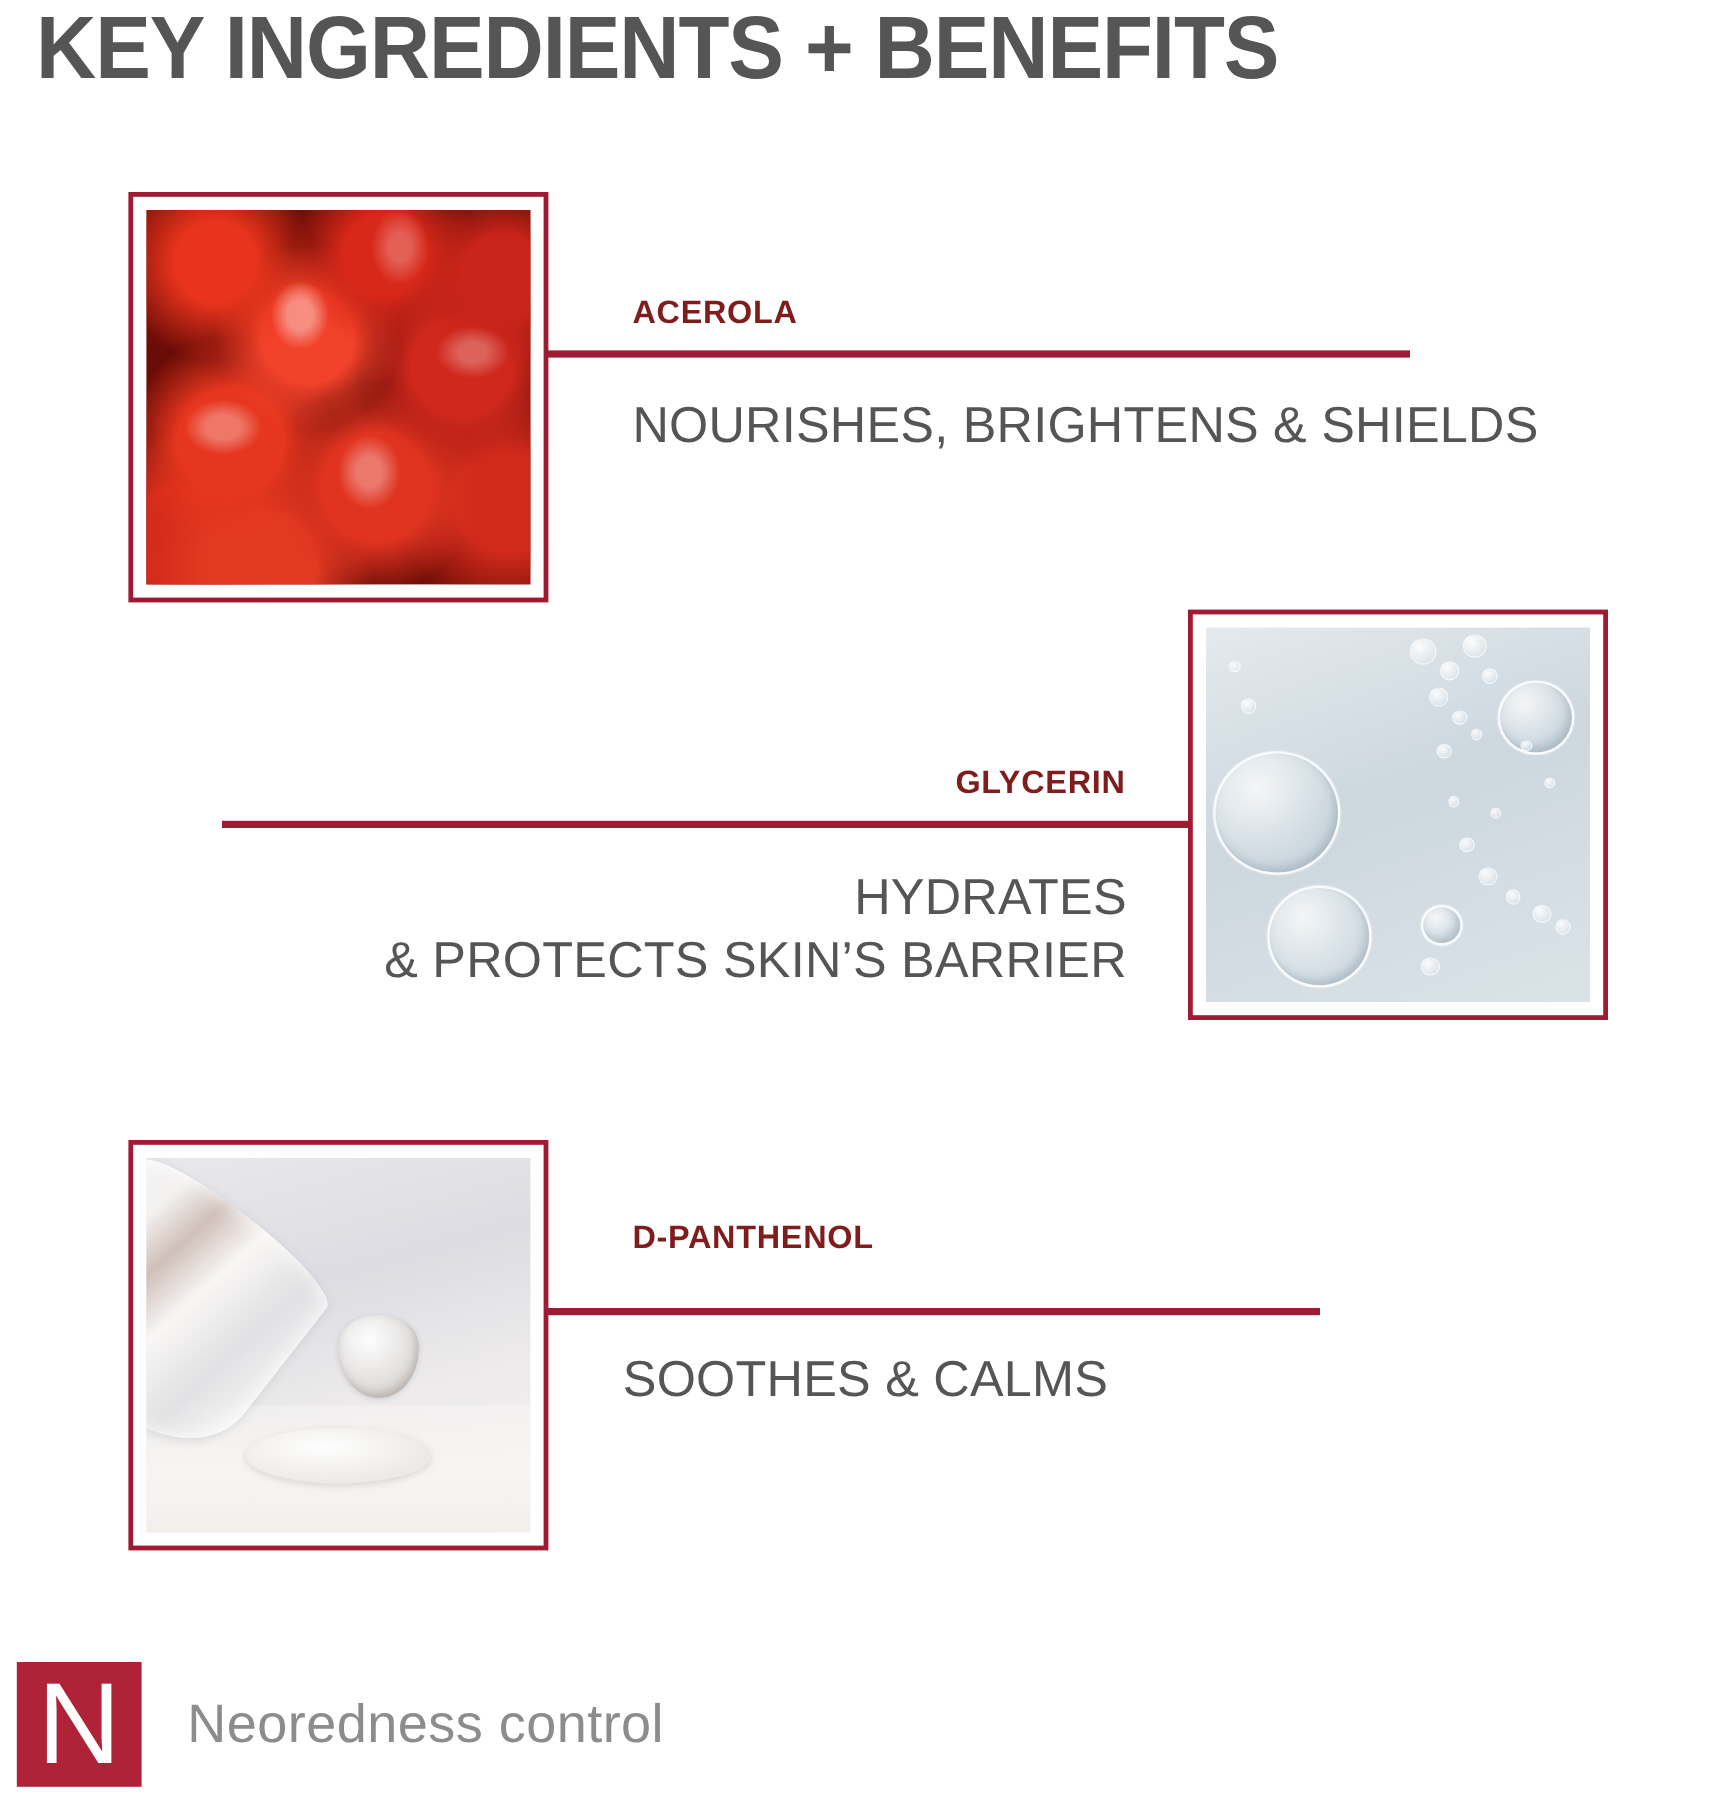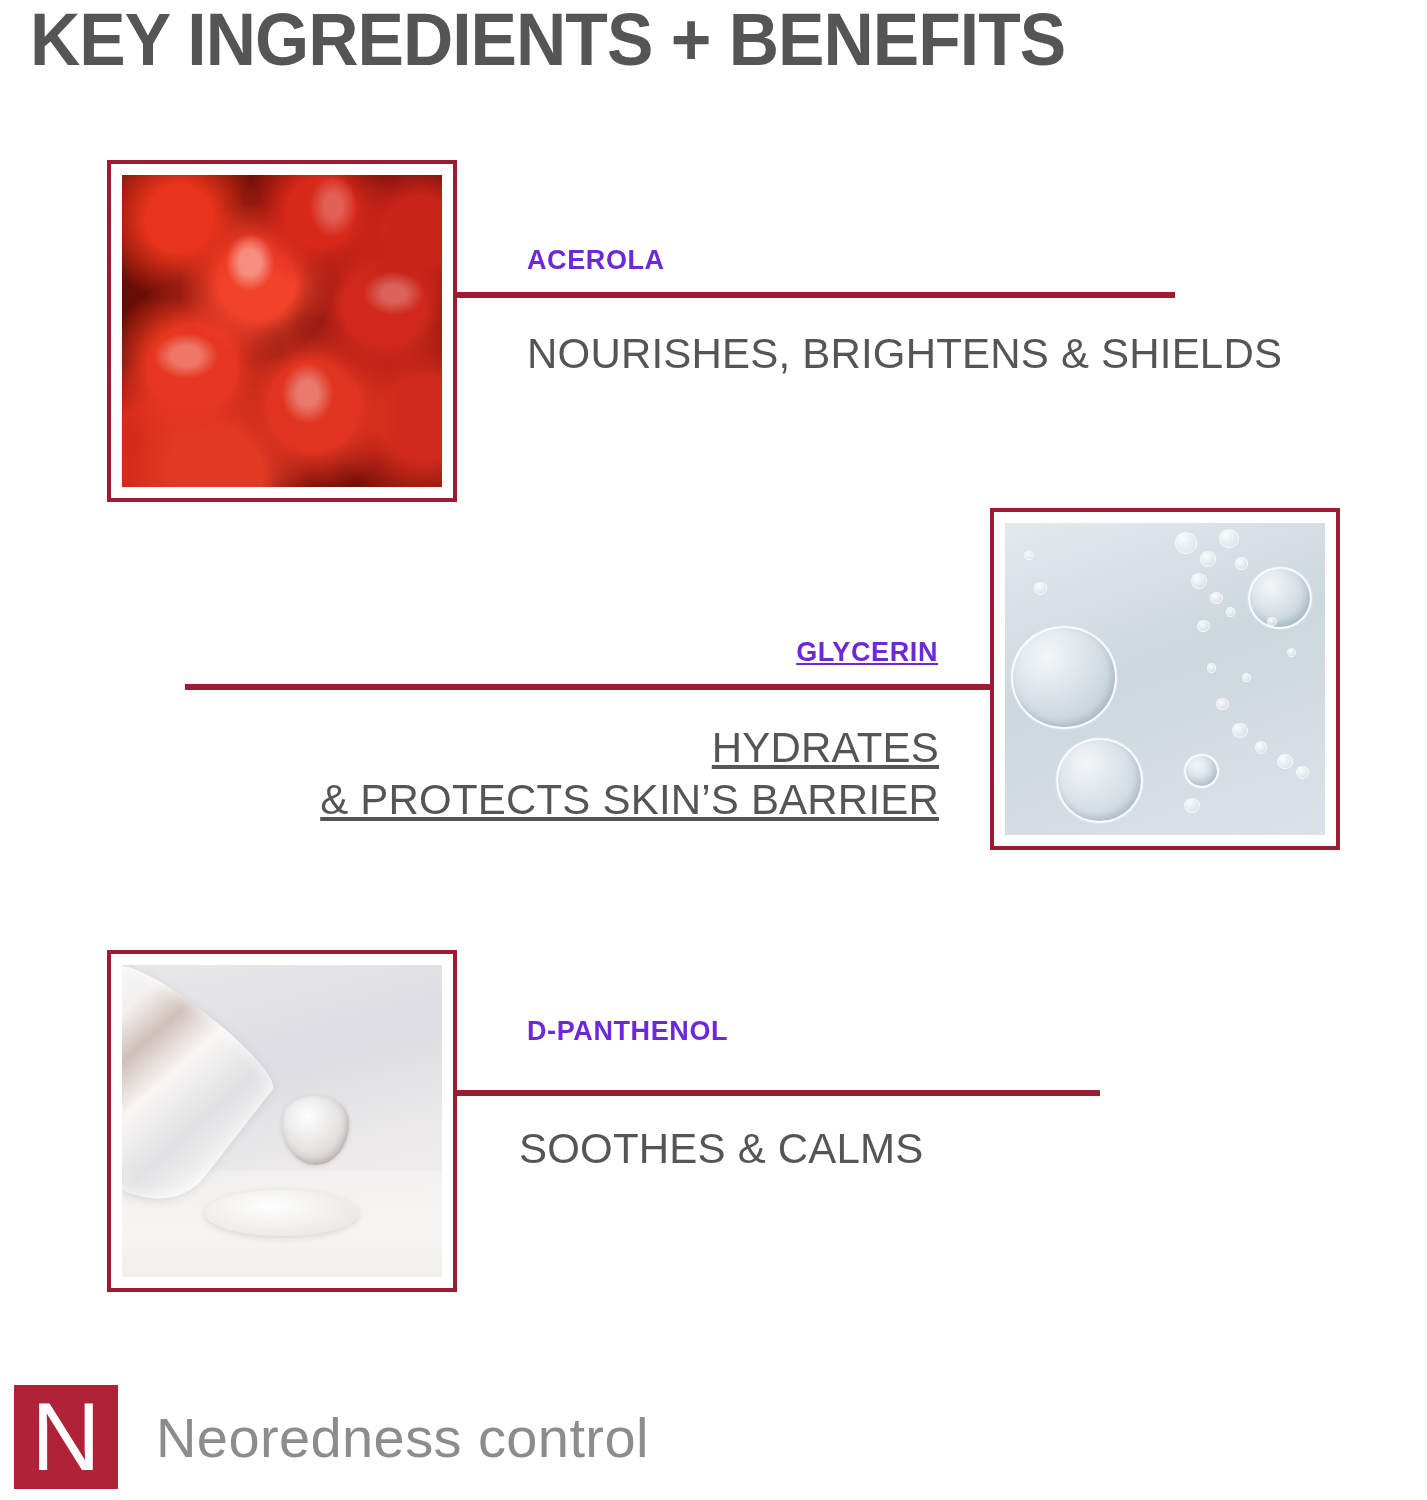--- a/index.html
+++ b/index.html
@@ -145,33 +145,33 @@
     position: absolute;
     height: 6px;
     background: #9e1b34;
   }
 
   
   .ing-label {
     position: absolute;
     font-size: 27px;
     font-weight: bold;
-    color: #6d28d9;
+    color: #7f1d1d;
     letter-spacing: 0.6px;
     white-space: nowrap;
   }
   .ing-benefit {
     position: absolute;
     font-size: 42px;
     line-height: 52px;
     color: #555555;
     letter-spacing: 0.2px;
     white-space: pre-line;
   }
-  .align-right { text-align: right; text-decoration: underline; }
+  .align-right { text-align: right; }
 
   
   .brand-row {
     position: absolute;
     left: 14px;
     top: 1385px;
     display: flex;
     align-items: center;
   }
   .brand-mark {
@@ -180,21 +180,21 @@
     background: #af2238;
     color: #ffffff;
     font-size: 96px;
     line-height: 104px;
     font-weight: normal;
     text-align: center;
     font-family: "Liberation Sans", "DejaVu Sans", sans-serif;
   }
   .brand-name {
     margin-left: 38px;
-    font-size: 56px;
+    font-size: 45px;
     color: #8c8c8c;
     letter-spacing: 0.4px;
     white-space: nowrap;
   }
 </style>
 </head>
 <body>
 
 <div class="page-title">KEY INGREDIENTS + BENEFITS</div>
 

